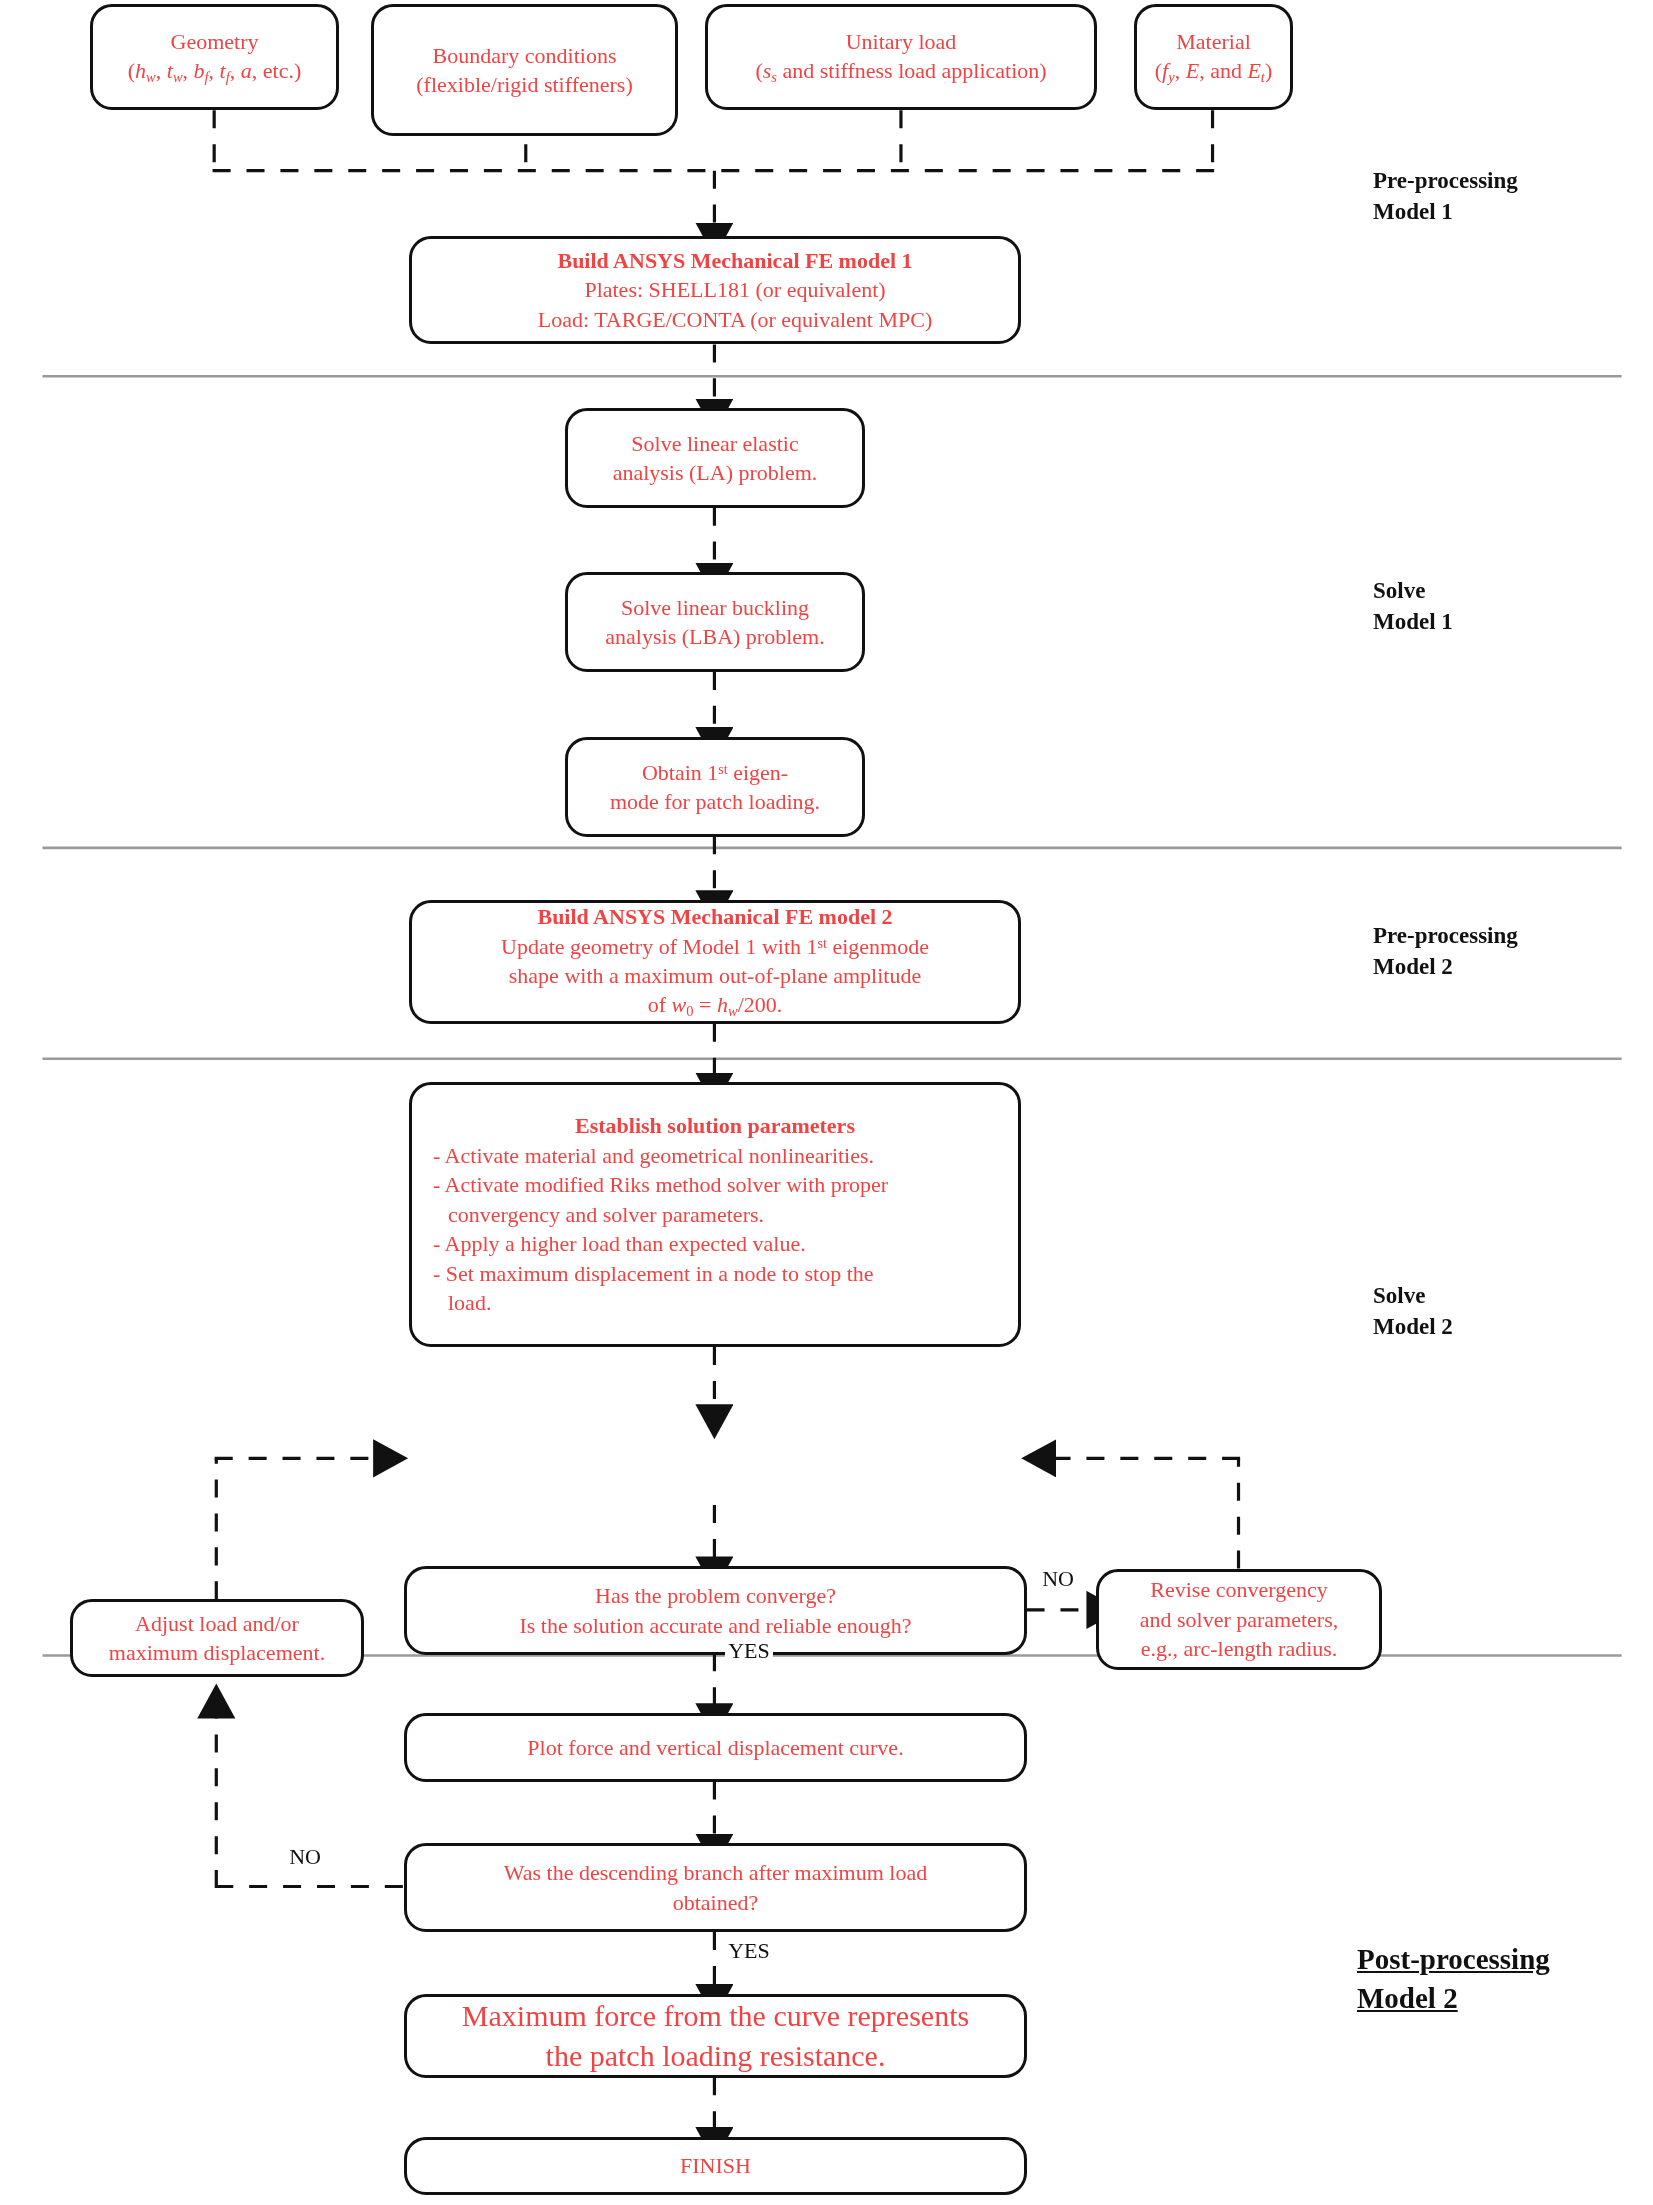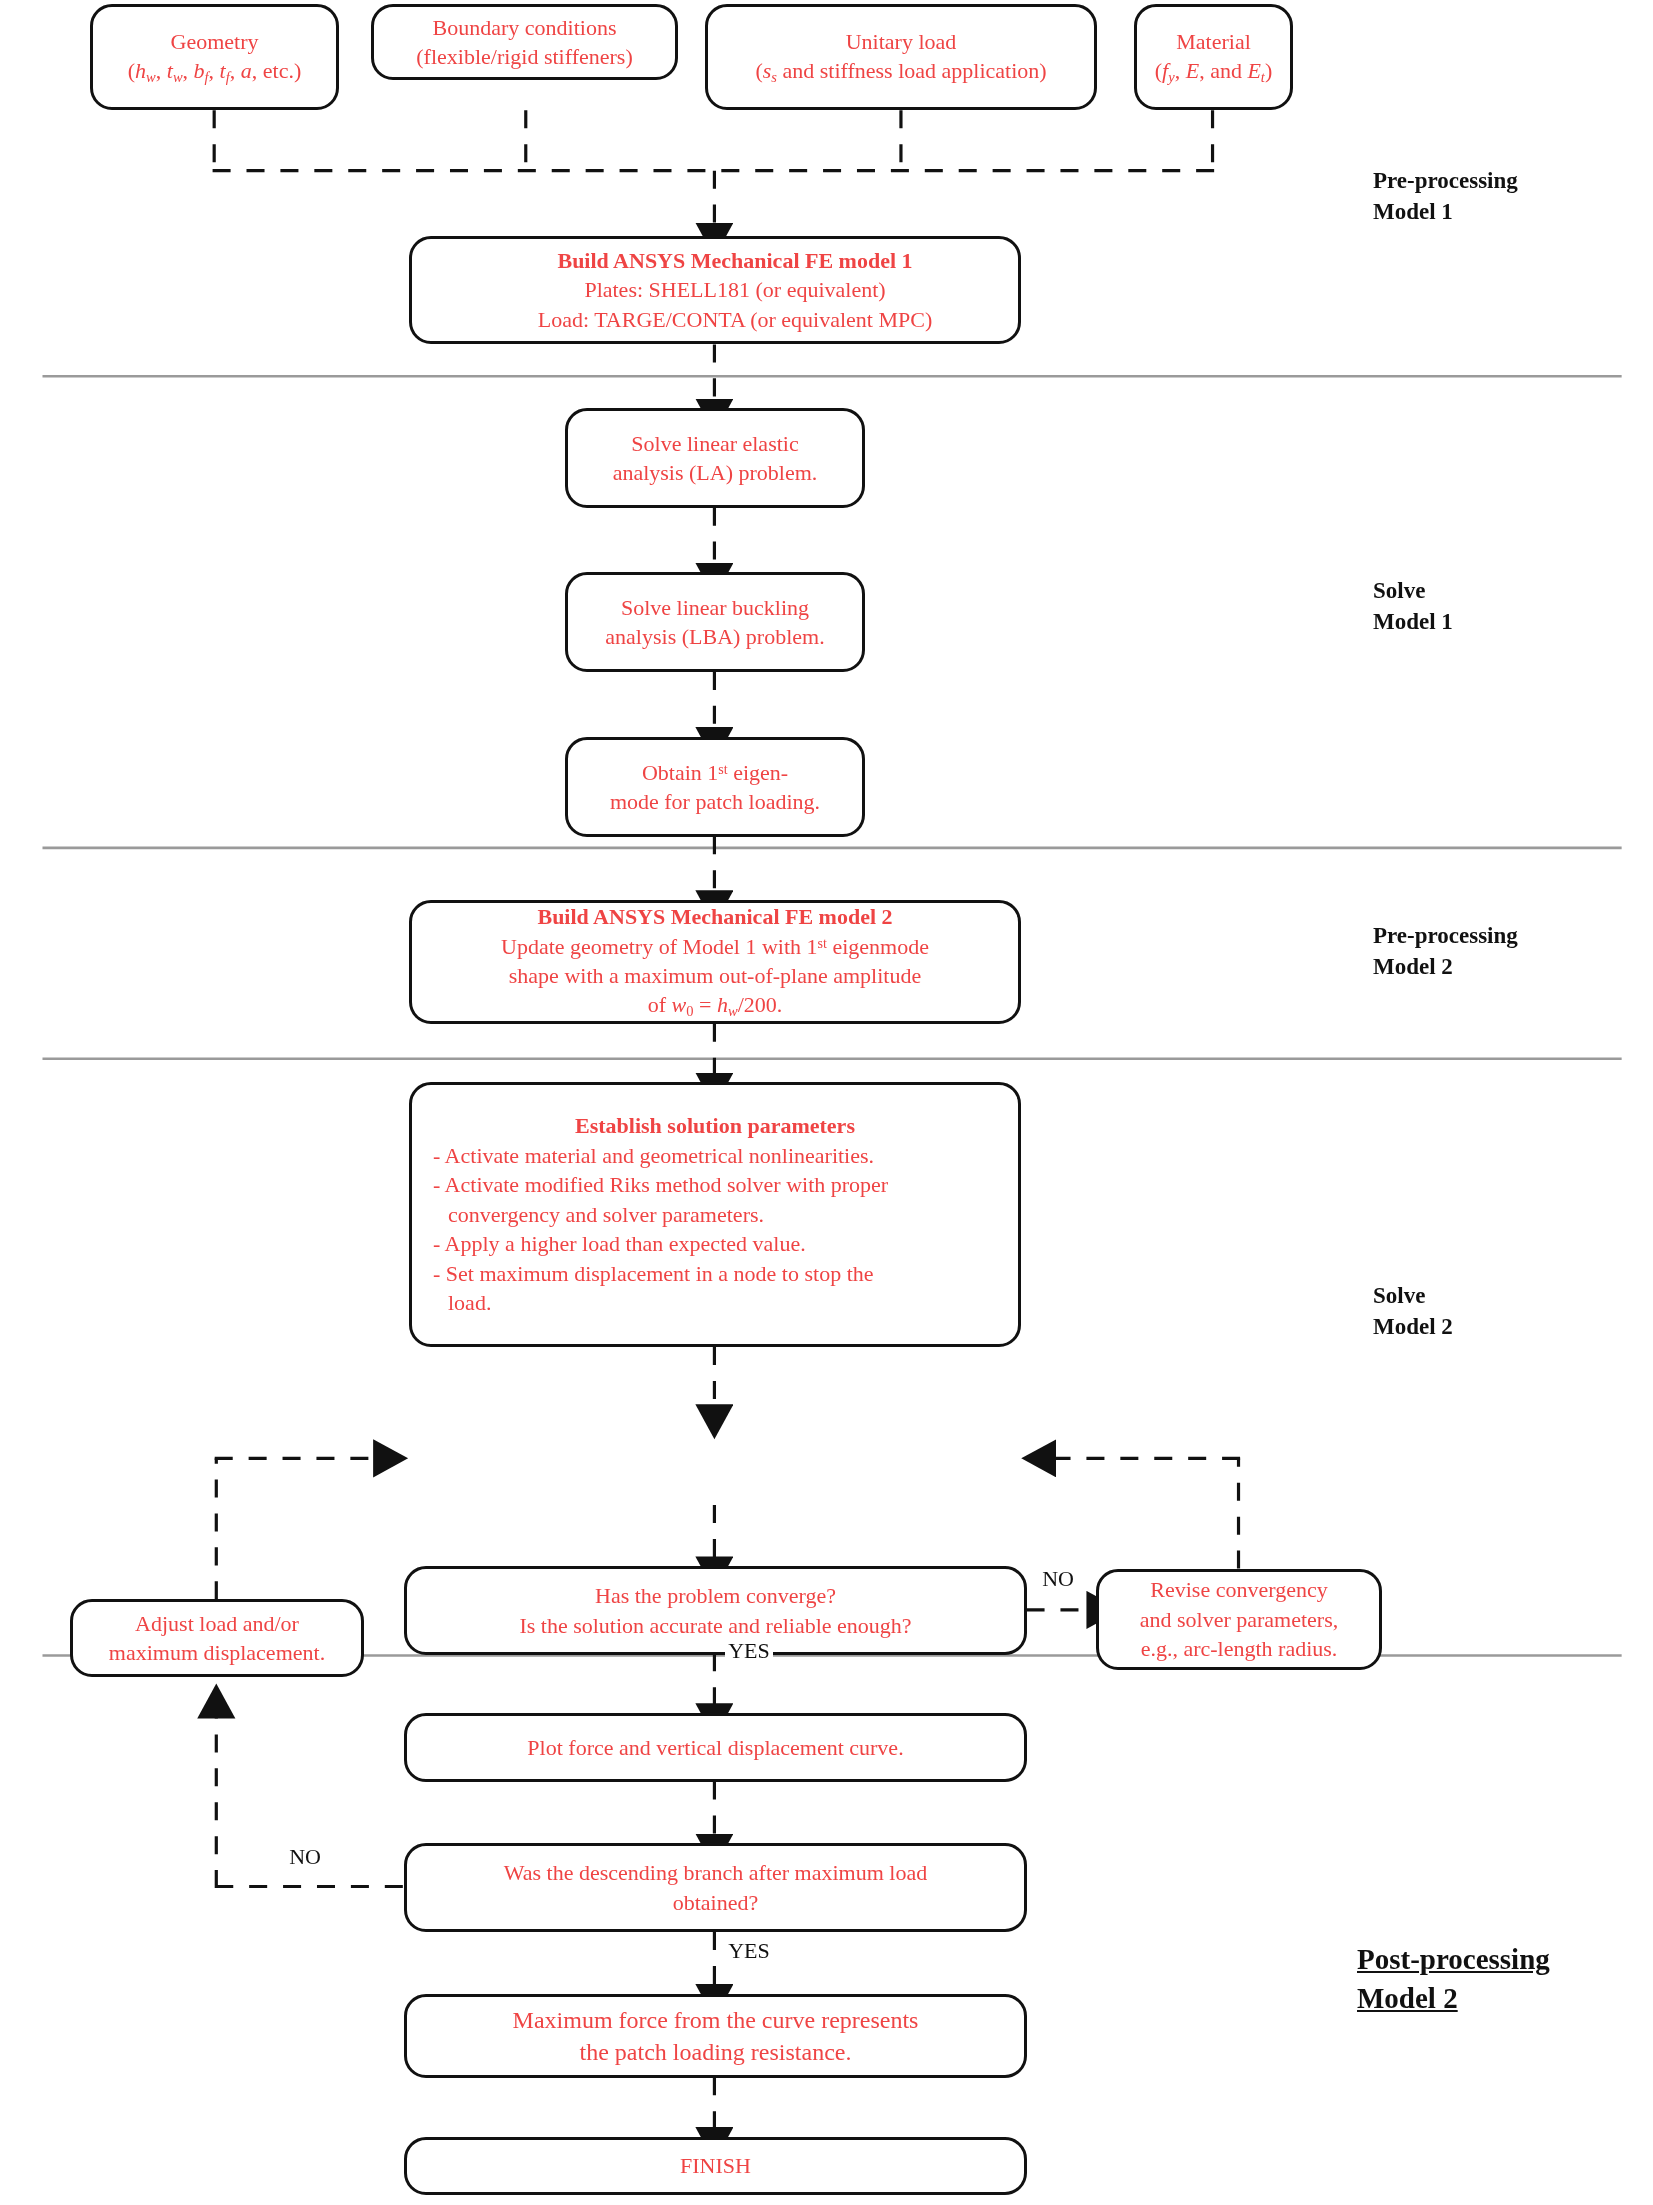--- a/index.html
+++ b/index.html
@@ -79,21 +79,21 @@
 
       <line x1="1348" y1="3920" x2="1348" y2="4032" stroke-dasharray="34 30" marker-end="url(#ah)"></line>
     </g>
   </svg>
 
   <div class="node" style="left:90px;top:4.2px;width:249px;height:106px;font-size:22px;">
     <span class="ln">Geometry</span>
     <span class="ln">(<i>h</i><sub><i>w</i></sub>, <i>t</i><sub><i>w</i></sub>, <i>b</i><sub><i>f</i></sub>, <i>t</i><sub><i>f</i></sub>, <i>a</i>, etc.)</span>
   </div>
 
-  <div class="node" style="left:371px;top:4.2px;width:307px;height:76px;font-size:22px;">
+  <div class="node" style="left:371px;top:4.2px;width:307px;height:132px;font-size:22px;">
     <span class="ln">Boundary conditions</span>
     <span class="ln">(flexible/rigid stiffeners)</span>
   </div>
 
   <div class="node" style="left:705px;top:4.2px;width:392px;height:106px;font-size:22px;">
     <span class="ln">Unitary load</span>
     <span class="ln">(<i>s</i><sub><i>s</i></sub> and stiffness load application)</span>
   </div>
 
   <div class="node" style="left:1134px;top:4.2px;width:159px;height:106px;font-size:22px;">
@@ -158,21 +158,21 @@
 
   <div class="node" style="left:404px;top:1713px;width:623px;height:69px;font-size:22px;">
     <span class="ln">Plot force and vertical displacement curve.</span>
   </div>
 
   <div class="node" style="left:404px;top:1843px;width:623px;height:89px;font-size:22px;">
     <span class="ln">Was the descending branch after maximum load</span>
     <span class="ln">obtained?</span>
   </div>
 
-  <div class="node" style="left:404px;top:1994px;width:623px;height:84px;font-size:24px;">
+  <div class="node" style="left:404px;top:1994px;width:623px;height:84px;font-size:30px;">
     <span class="ln">Maximum force from the curve represents</span>
     <span class="ln">the patch loading resistance.</span>
   </div>
 
   <div class="node" style="left:404px;top:2137px;width:623px;height:58px;font-size:22px;">
     <span class="ln">FINISH</span>
   </div>
 
   <div class="elabel" style="left:1039px;top:1566px;font-size:22px;">NO</div>
   <div class="elabel" style="left:725px;top:1638px;font-size:22px;">YES</div>

